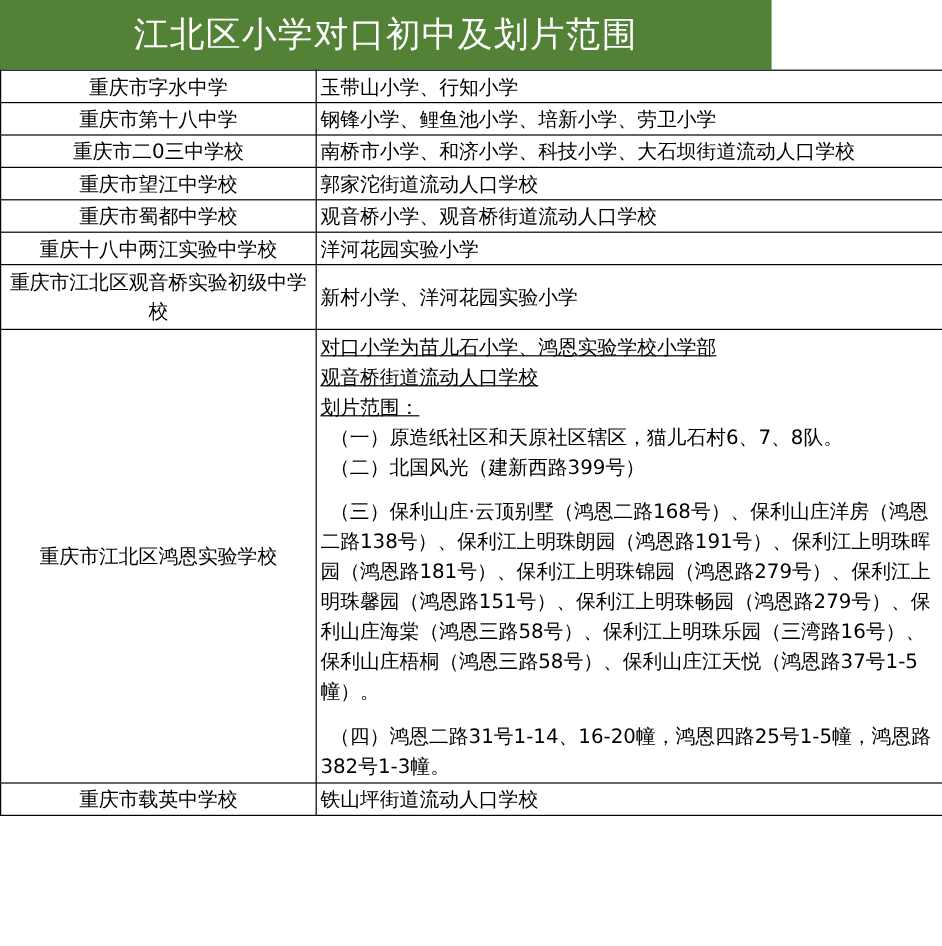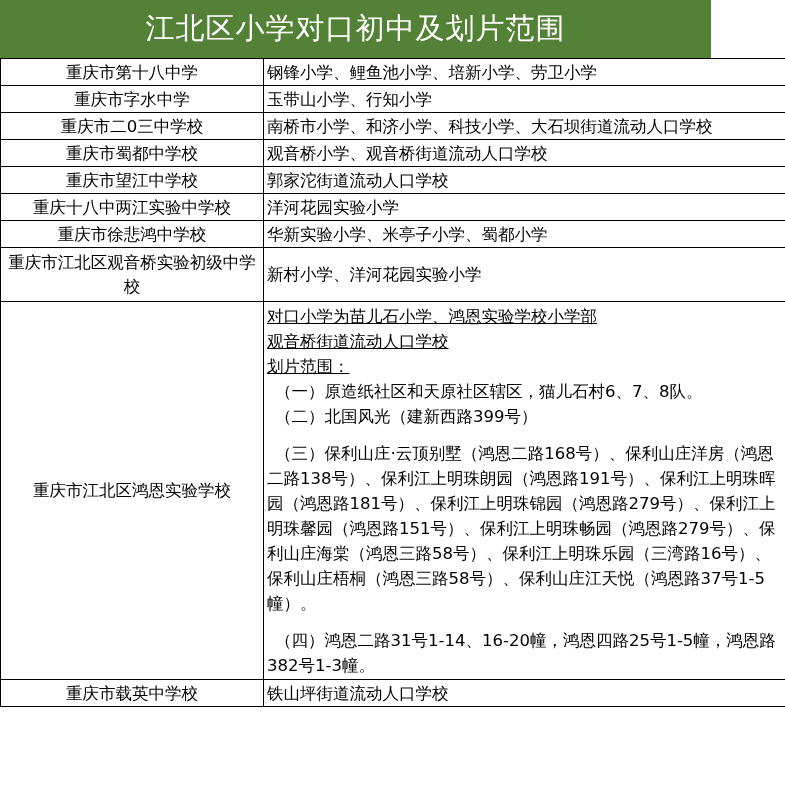--- a/index.html
+++ b/index.html
@@ -1,19 +1,19 @@
 <!DOCTYPE html>
 <html><head>
 <meta charset="utf-8">
 <style>
   html, body { margin: 0; padding: 0; background: #ffffff; }
   body { width: 785px; height: 788px; overflow: hidden; font-family: "DejaVu Sans", sans-serif; }
   .sheet { position: relative; width: 785px; height: 788px; background: #fff; }
   .title-bar {
-    position: absolute; left: 0; top: 0; width: 711px; height: 58px;
+    position: absolute; left: 0; top: 0; width: 643px; height: 58px;
     background: #538135; color: #ffffff;
     display: flex; align-items: center; justify-content: center;
     font-size: 29px; letter-spacing: 1px;
   }
   table.grid {
     position: absolute; left: 0; top: 58px; width: 785px;
     border-collapse: collapse; table-layout: fixed;
   }
   table.grid td {
     border: 1px solid #000; padding: 0 3px; font-size: 16.5px; color: #000;
@@ -37,46 +37,42 @@
 <div class="sheet">
   <div class="title-bar">江北区小学对口初中及划片范围</div>
 
   <table class="grid">
     <colgroup>
         <col class="c1">
         <col class="c2">
       </colgroup>
     <tbody>
       <tr class="r">
+        <td class="school">重庆市字水中学</td>
+        <td class="feeder">玉带山小学、行知小学</td>
+      </tr>
+      <tr class="r">
         <td class="school">重庆市第十八中学</td>
         <td class="feeder">钢锋小学、鲤鱼池小学、培新小学、劳卫小学</td>
-      </tr>
-      <tr class="r">
-        <td class="school">重庆市字水中学</td>
-        <td class="feeder">玉带山小学、行知小学</td>
       </tr>
       <tr class="r">
         <td class="school">重庆市二0三中学校</td>
         <td class="feeder">南桥市小学、和济小学、科技小学、大石坝街道流动人口学校</td>
       </tr>
       <tr class="r">
+        <td class="school">重庆市望江中学校</td>
+        <td class="feeder">郭家沱街道流动人口学校</td>
+      </tr>
+      <tr class="r">
         <td class="school">重庆市蜀都中学校</td>
         <td class="feeder">观音桥小学、观音桥街道流动人口学校</td>
       </tr>
       <tr class="r">
-        <td class="school">重庆市望江中学校</td>
-        <td class="feeder">郭家沱街道流动人口学校</td>
-      </tr>
-      <tr class="r">
         <td class="school">重庆十八中两江实验中学校</td>
         <td class="feeder">洋河花园实验小学</td>
-      </tr>
-      <tr class="r">
-        <td class="school">重庆市徐悲鸿中学校</td>
-        <td class="feeder">华新实验小学、米亭子小学、蜀都小学</td>
       </tr>
       <tr class="r2">
         <td class="school wrap">重庆市江北区观音桥实验初级中学校</td>
         <td class="feeder">新村小学、洋河花园实验小学</td>
       </tr>
       <tr style="height:378px">
         <td class="school">重庆市江北区鸿恩实验学校</td>
         <td class="detail">
           <span class="line">对口小学为苗儿石小学、鸿恩实验学校小学部</span>
           <span class="line">观音桥街道流动人口学校</span>

